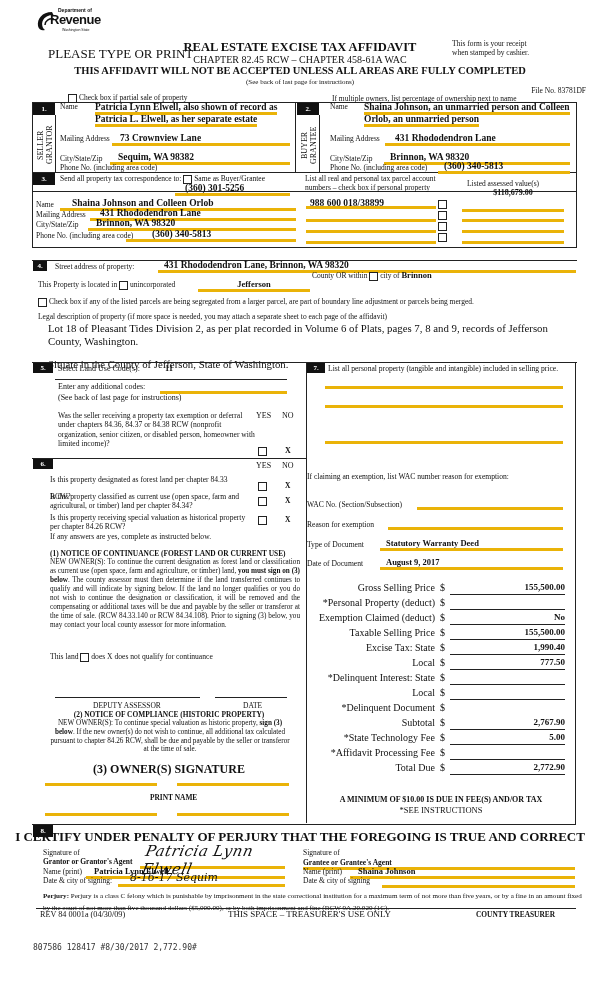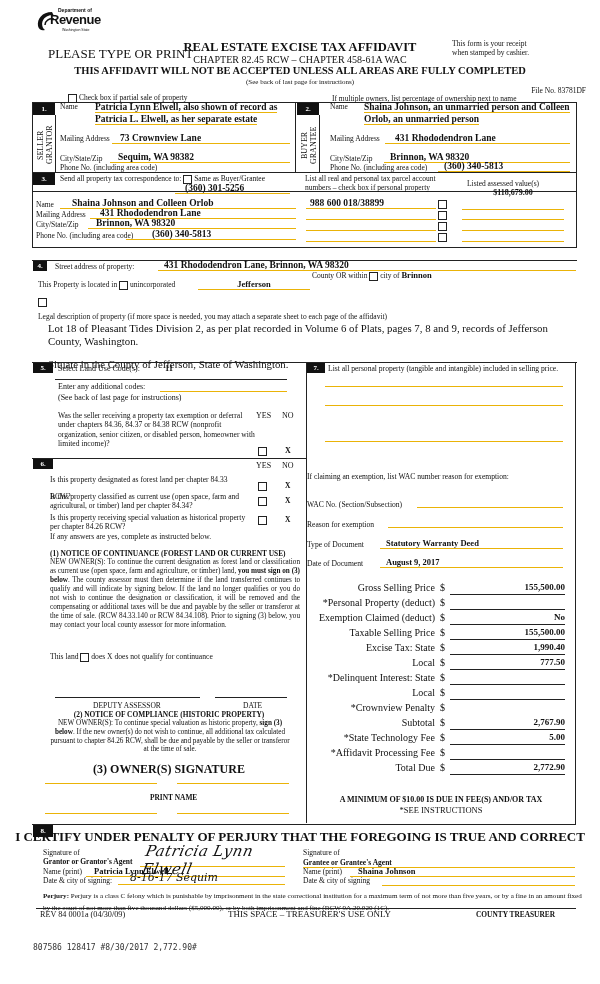--- a/index.html
+++ b/index.html
@@ -1,20 +1,20 @@
 <!DOCTYPE html>
 <html><head>
 <meta charset="utf-8">
 <style>
   html,body{margin:0;padding:0;background:#fff;}
   body{width:600px;height:984px;position:relative;overflow:hidden;font-family:"Liberation Serif",serif;color:#111;font-size:8px;}
   .abs{position:absolute;}
   .b{font-weight:bold;}
   .fill{font-family:"Liberation Serif",serif;font-weight:bold;font-size:9.5px;}
-  .ul{border-bottom:1px solid #eab308;}
+  .ul{border-bottom:3px solid #eab308;}
   .box{display:inline-block;width:7px;height:7px;border:1px solid #222;vertical-align:middle;background:#fff;}
   .num{position:absolute;background:#111;color:#fff;font-weight:bold;font-size:7px;text-align:center;}
   .hline{position:absolute;height:0;border-top:1px solid #222;}
   .vline{position:absolute;width:0;border-left:1px solid #222;}
   .lbl{position:absolute;font-size:7.5px;white-space:nowrap;}
   .vert{position:absolute;writing-mode:vertical-rl;transform:rotate(180deg);font-size:8px;text-align:center;line-height:9px;}
   .calc-row{position:absolute;left:300px;width:300px;height:14px;}
   .calc-row .t{position:absolute;right:165px;font-size:10px;text-align:right;white-space:nowrap;}
   .calc-row .d{position:absolute;left:140px;font-size:10px;}
   .calc-row .v{position:absolute;left:150px;width:115px;text-align:right;font-size:9px;font-weight:bold;border-bottom:1px solid #222;height:12px;}
@@ -136,20 +136,21 @@
 <div class="abs fill ul" style="left:198px;top:279px;width:112px;text-align:center;font-size:8.5px;">Jefferson</div>
 <div class="lbl" style="left:312px;top:270px;">
   <span>County OR  within</span>
   <span class="box"></span>
   <span>city of</span>
   <b style="font-size:8.5px;">Brinnon</b>
 </div>
 
 <div class="lbl" style="left:38px;top:297px;">
   <span class="box"></span>
+  <span>Check box if any of the listed parcels are being segregated from a larger parcel, are part of boundary line adjustment or parcels being merged.</span>
 </div>
 <div class="lbl" style="left:38px;top:312px;">Legal description of property (if more space is needed, you may attach a separate sheet to each page of the affidavit)</div>
 <div class="abs" style="left:48px;top:322px;font-size:10.8px;white-space:nowrap;">Lot 18 of Pleasant Tides Division 2, as per plat recorded in Volume 6 of Plats, pages 7, 8 and 9, records of Jefferson</div>
 <div class="abs" style="left:48px;top:335px;font-size:10.8px;">County, Washington.</div>
 <div class="abs" style="left:48px;top:358px;font-size:10.8px;">Situate in the County of Jefferson, State of Washington.</div>
 
 <div class="abs" style="left:32px;top:362px;width:543px;height:461px;border:1.5px solid #222;border-left:none;"></div>
 <div class="vline" style="left:306px;top:362px;height:461px;border-left:1.5px solid #222;"></div>
 <div class="hline" style="left:32px;top:362px;width:545px;border-top:1.5px solid #222;"></div>
 
@@ -264,21 +265,21 @@
   <span class="t">*Delinquent Interest:  State</span>
     <span class="d">$</span>
   <span class="v"></span>
 </div>
 <div class="calc-row" style="top:687px;">
   <span class="t">Local</span>
     <span class="d">$</span>
   <span class="v"></span>
 </div>
 <div class="calc-row" style="top:702px;">
-  <span class="t">*Crownview Penalty</span>
+  <span class="t">*Delinquent Document</span>
     <span class="d">$</span>
   <span class="v nol"></span>
 </div>
 <div class="calc-row" style="top:717px;">
   <span class="t">Subtotal</span>
     <span class="d">$</span>
   <span class="v">2,767.90</span>
 </div>
 <div class="calc-row" style="top:732px;">
   <span class="t">*State Technology Fee</span>

